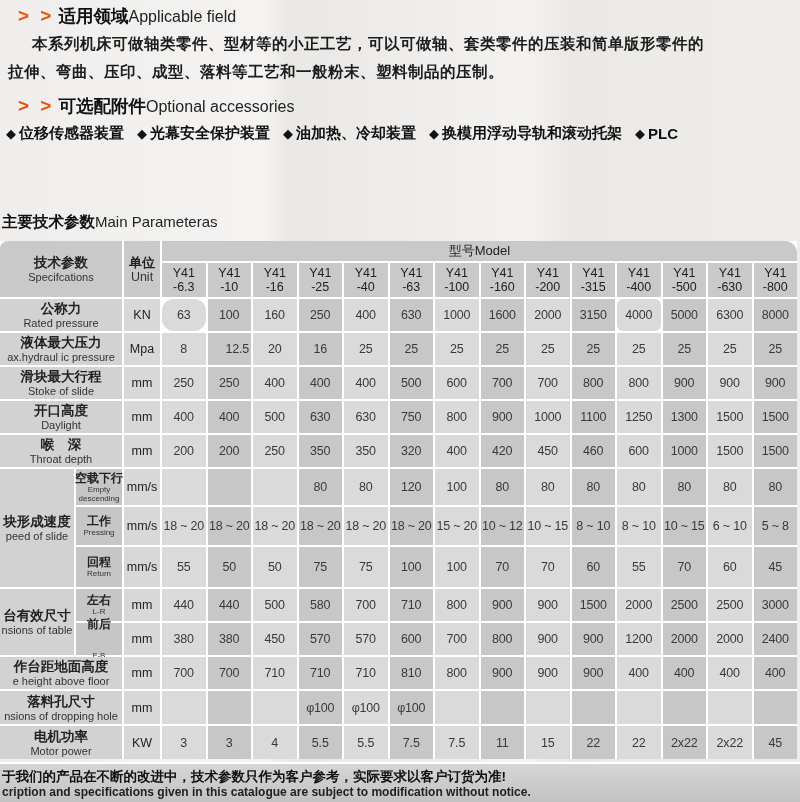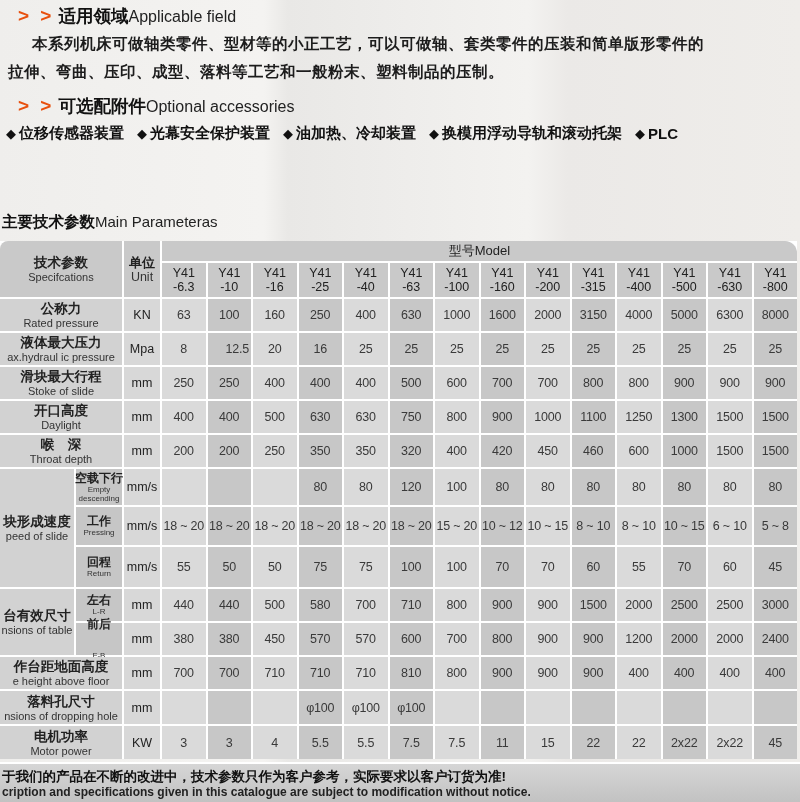--- a/index.html
+++ b/index.html
@@ -170,31 +170,31 @@
     </div>
     <div class="tc headcell model" style="grid-area: 2 / 17 / 3 / 18;">
       <div>Y41</div>
       <div>-800</div>
     </div>
     <div class="tc label" style="grid-area: 3 / 1 / auto / 3;">
       <div class="zh">公称力</div>
       <div class="en">Rated pressure</div>
     </div>
     <div class="tc unit" style="grid-area: 3 / 3 / auto / 4;">KN</div>
-    <div class="tc data lt" style="grid-area: 3 / 4;">63</div>
+    <div class="tc data lt" style="grid-area: 3 / 4; border-radius: 12px;">63</div>
     <div class="tc data dk" style="grid-area: 3 / 5;">100</div>
     <div class="tc data lt" style="grid-area: 3 / 6;">160</div>
     <div class="tc data dk" style="grid-area: 3 / 7;">250</div>
     <div class="tc data lt" style="grid-area: 3 / 8;">400</div>
     <div class="tc data dk" style="grid-area: 3 / 9;">630</div>
     <div class="tc data lt" style="grid-area: 3 / 10;">1000</div>
     <div class="tc data dk" style="grid-area: 3 / 11;">1600</div>
     <div class="tc data lt" style="grid-area: 3 / 12;">2000</div>
     <div class="tc data dk" style="grid-area: 3 / 13;">3150</div>
-    <div class="tc data lt" style="grid-area: 3 / 14;">4000</div>
+    <div class="tc data lt" style="grid-area: 3 / 14; border-radius: 6px;">4000</div>
     <div class="tc data dk" style="grid-area: 3 / 15;">5000</div>
     <div class="tc data lt" style="grid-area: 3 / 16;">6300</div>
     <div class="tc data dk" style="grid-area: 3 / 17;">8000</div>
     <div class="tc label" style="grid-area: 4 / 1 / auto / 3;">
       <div class="zh">液体最大压力</div>
       <div class="en">ax.hydraul ic pressure</div>
     </div>
     <div class="tc unit" style="grid-area: 4 / 3 / auto / 4;">Mpa</div>
     <div class="tc data lt" style="grid-area: 4 / 4;">8</div>
     <div class="tc data dk" style="grid-area: 4 / 5; padding-left: 16px;">12.5</div>

